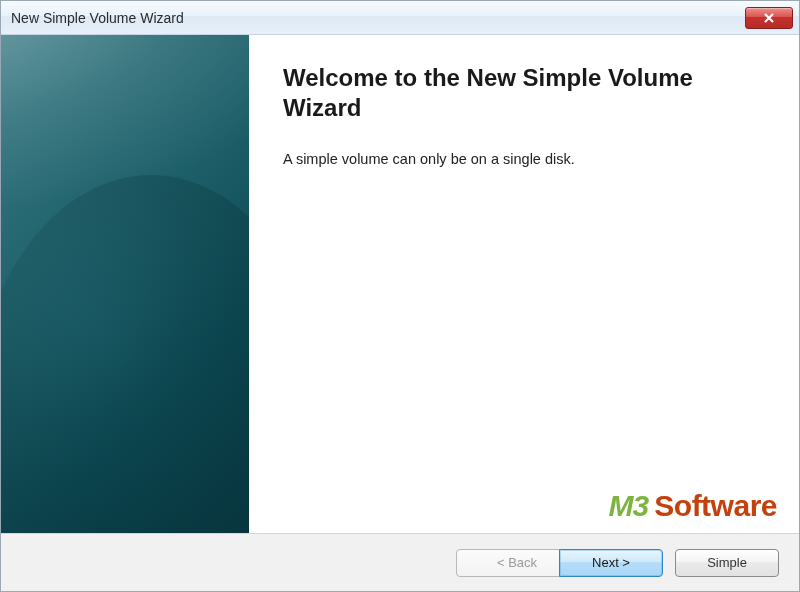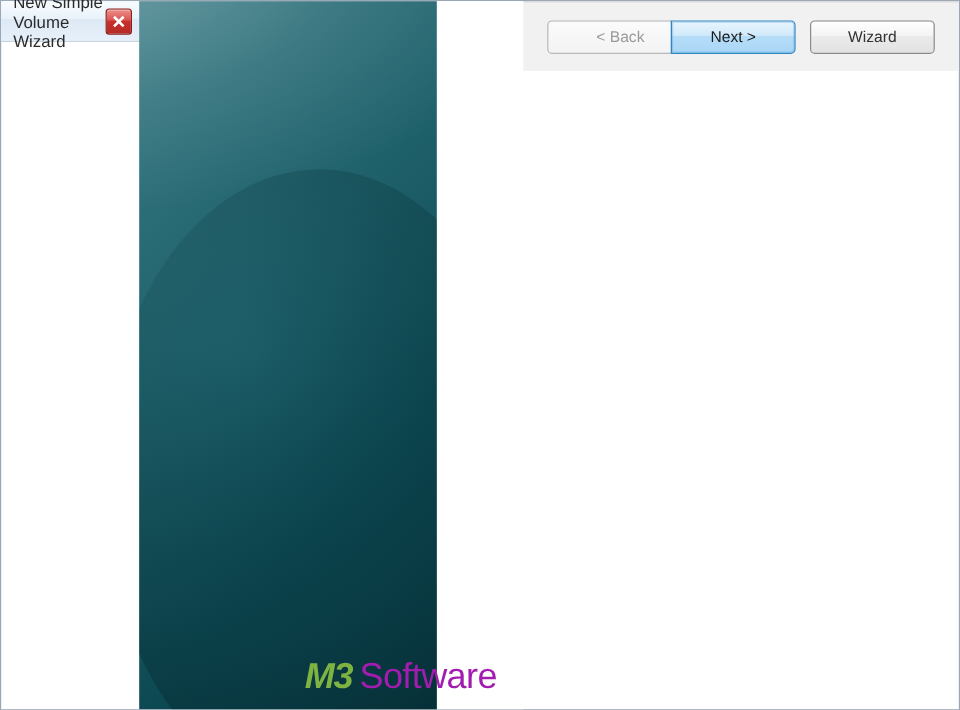--- a/index.html
+++ b/index.html
@@ -9,21 +9,21 @@
       font-family: "Segoe UI", Tahoma, sans-serif;
       background: #f0f0f0;
       overflow: hidden;
     }
     .window {
       width: 800px;
       height: 592px;
       background: #ffffff;
       border: 1px solid #9aa7b5;
       display: flex;
-      flex-direction: row;
+      flex-direction: column;
       box-shadow: 0 0 6px rgba(0,0,0,0.2);
     }
     .titlebar {
       height: 34px;
       background: linear-gradient(to bottom, #f7fbff 0%, #e9f2fa 45%, #dde9f5 46%, #e6f0fa 100%);
       border-bottom: 1px solid #c9d4e0;
       display: flex;
       align-items: center;
       justify-content: space-between;
       padding: 0 6px 0 10px;
@@ -110,22 +110,22 @@
     }
     .watermark-m3 {
       font-size: 30px;
       font-weight: 800;
       font-style: italic;
       color: #7fb341;
       letter-spacing: -1px;
     }
     .watermark-soft {
       font-size: 30px;
-      font-weight: 400;
-      color: #a21caf;
+      font-weight: 700;
+      color: #c2410c;
       letter-spacing: -0.5px;
     }
     .button-bar {
       height: 58px;
       border-top: 1px solid #d6d6d6;
       background: #f1f1f1;
       display: flex;
       align-items: center;
       justify-content: flex-end;
       gap: 12px;
@@ -174,29 +174,31 @@
     <div class="close-btn">
       <svg viewBox="0 0 12 12">
         <path d="M2 2 L10 10 M10 2 L2 10"></path>
       </svg>
     </div>
   </div>
 
   <div class="body-area">
     <div class="side-panel"></div>
     <div class="content-panel">
+      <h1 class="wizard-heading">Welcome to the New Simple Volume Wizard</h1>
+      <p class="wizard-text">A simple volume can only be on a single disk.</p>
 
       <div class="watermark">
         <span class="watermark-m3">M3</span>
         <span class="watermark-soft">Software</span>
       </div>
     </div>
   </div>
 
   <div class="button-bar">
     <div class="btn-group">
       <button class="btn" disabled="">&lt; Back</button>
       <button class="btn primary">Next &gt;</button>
     </div>
-    <button class="btn">Wizard</button>
+    <button class="btn">Simple</button>
   </div>
 
 </div>
 
 </body></html>

